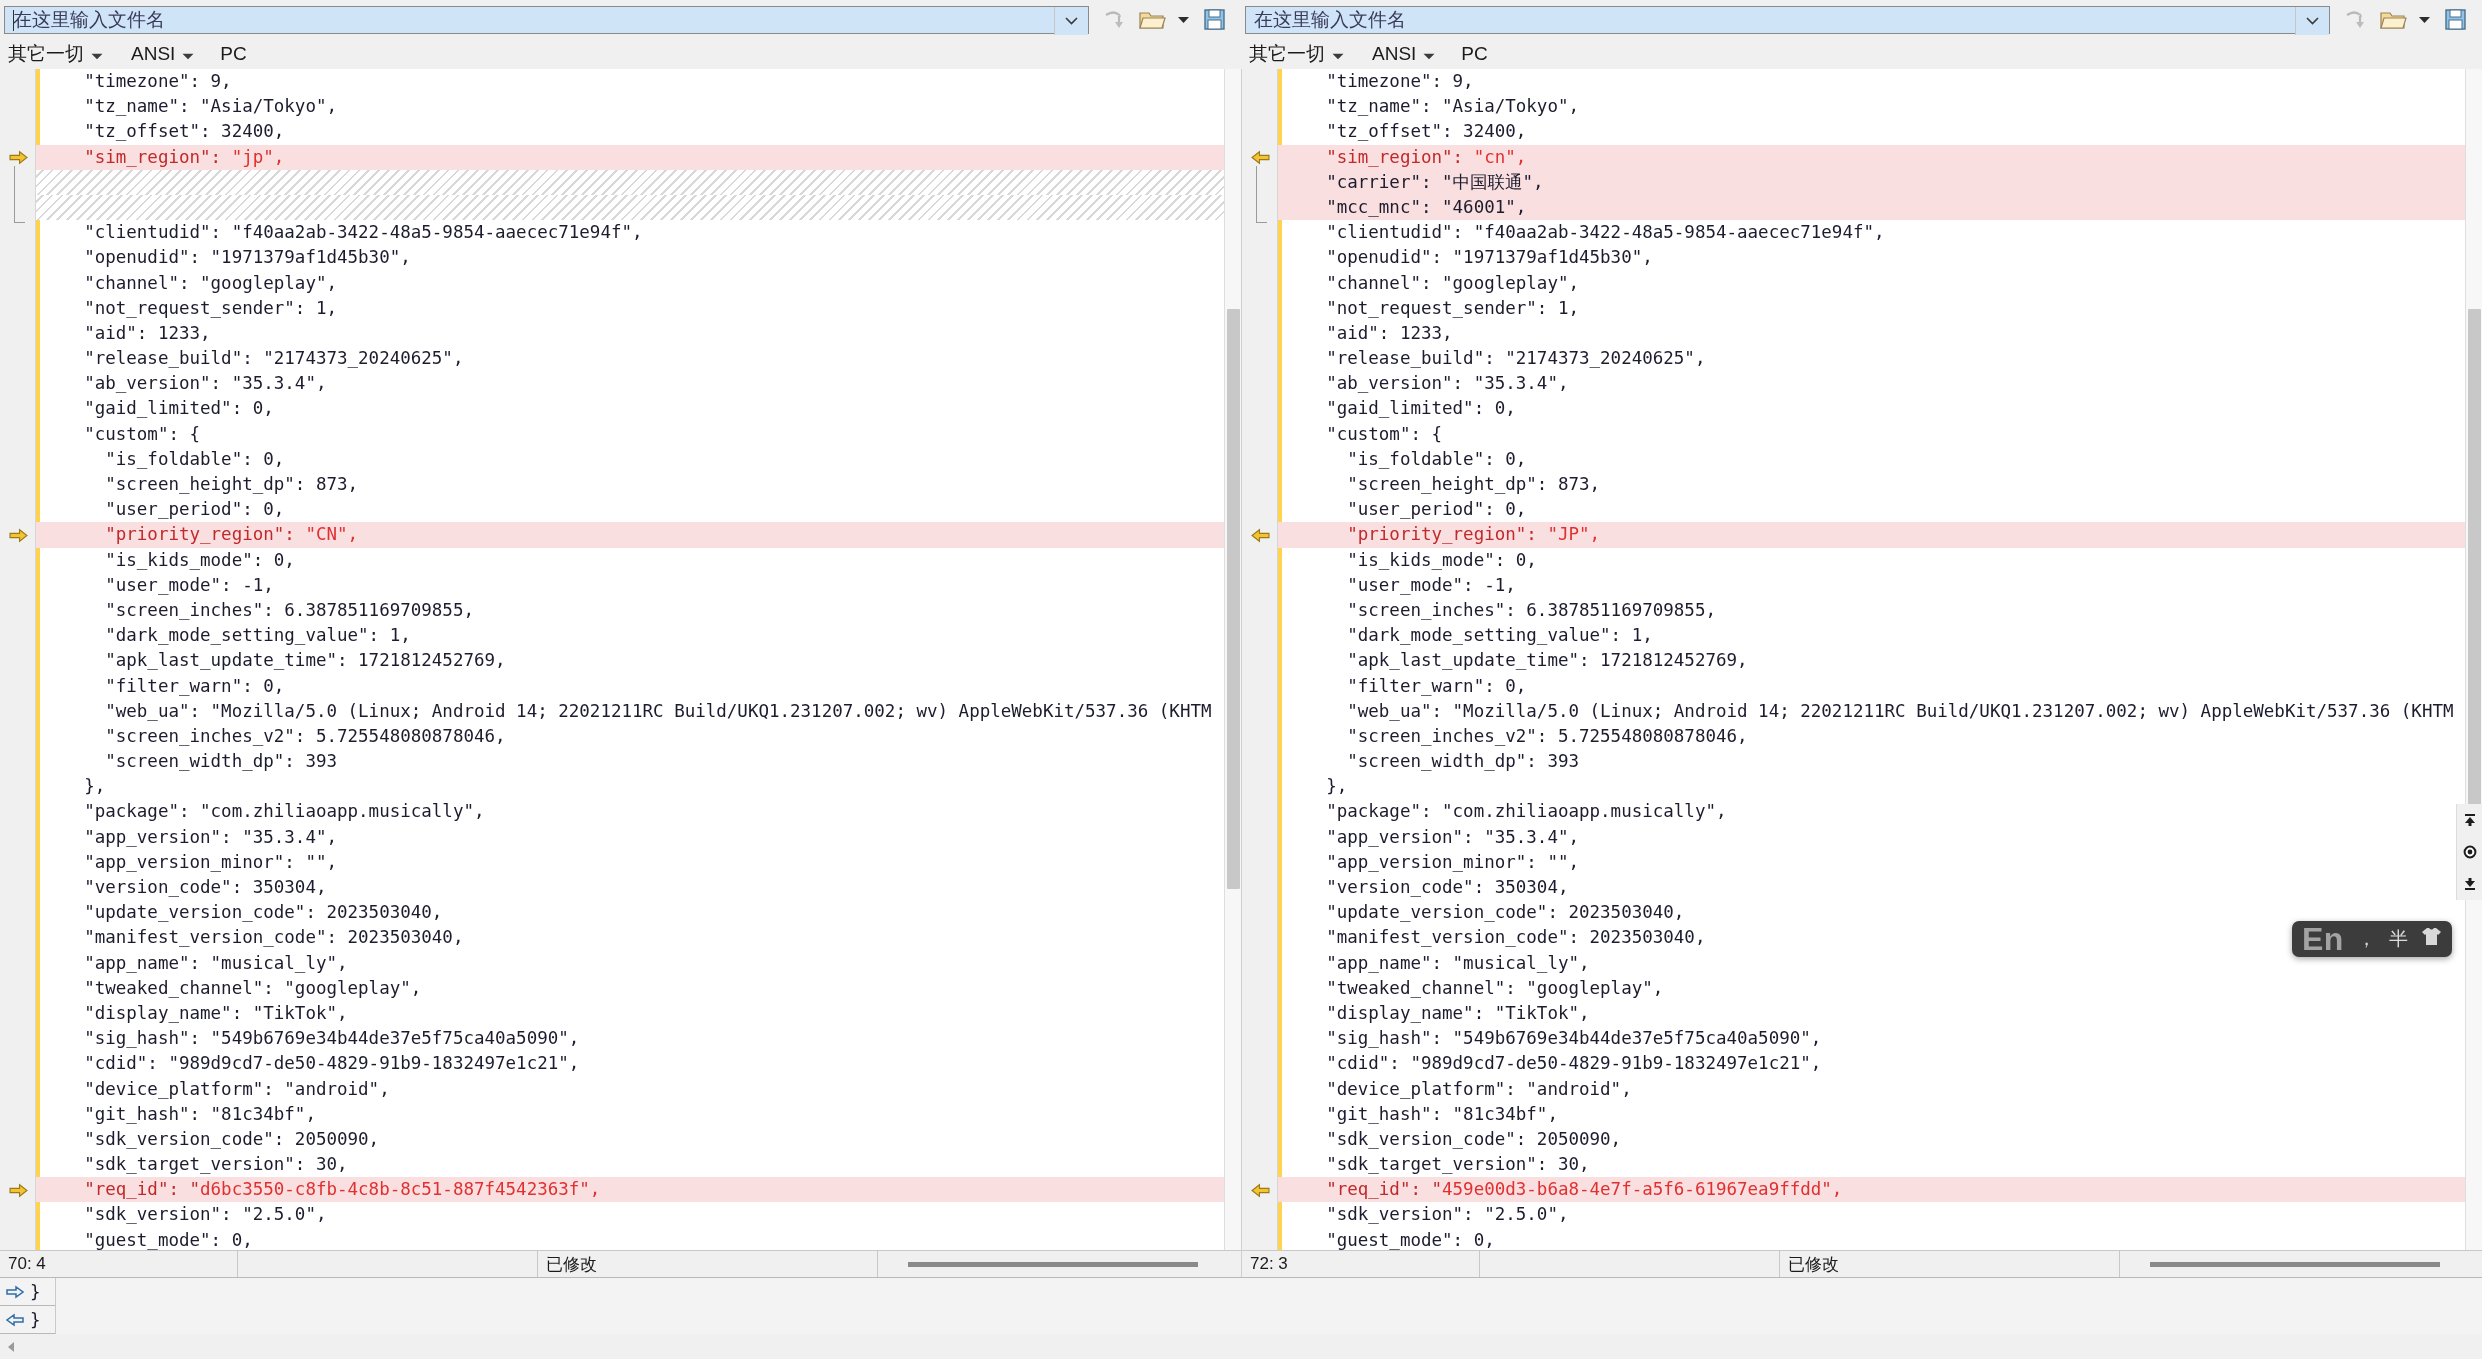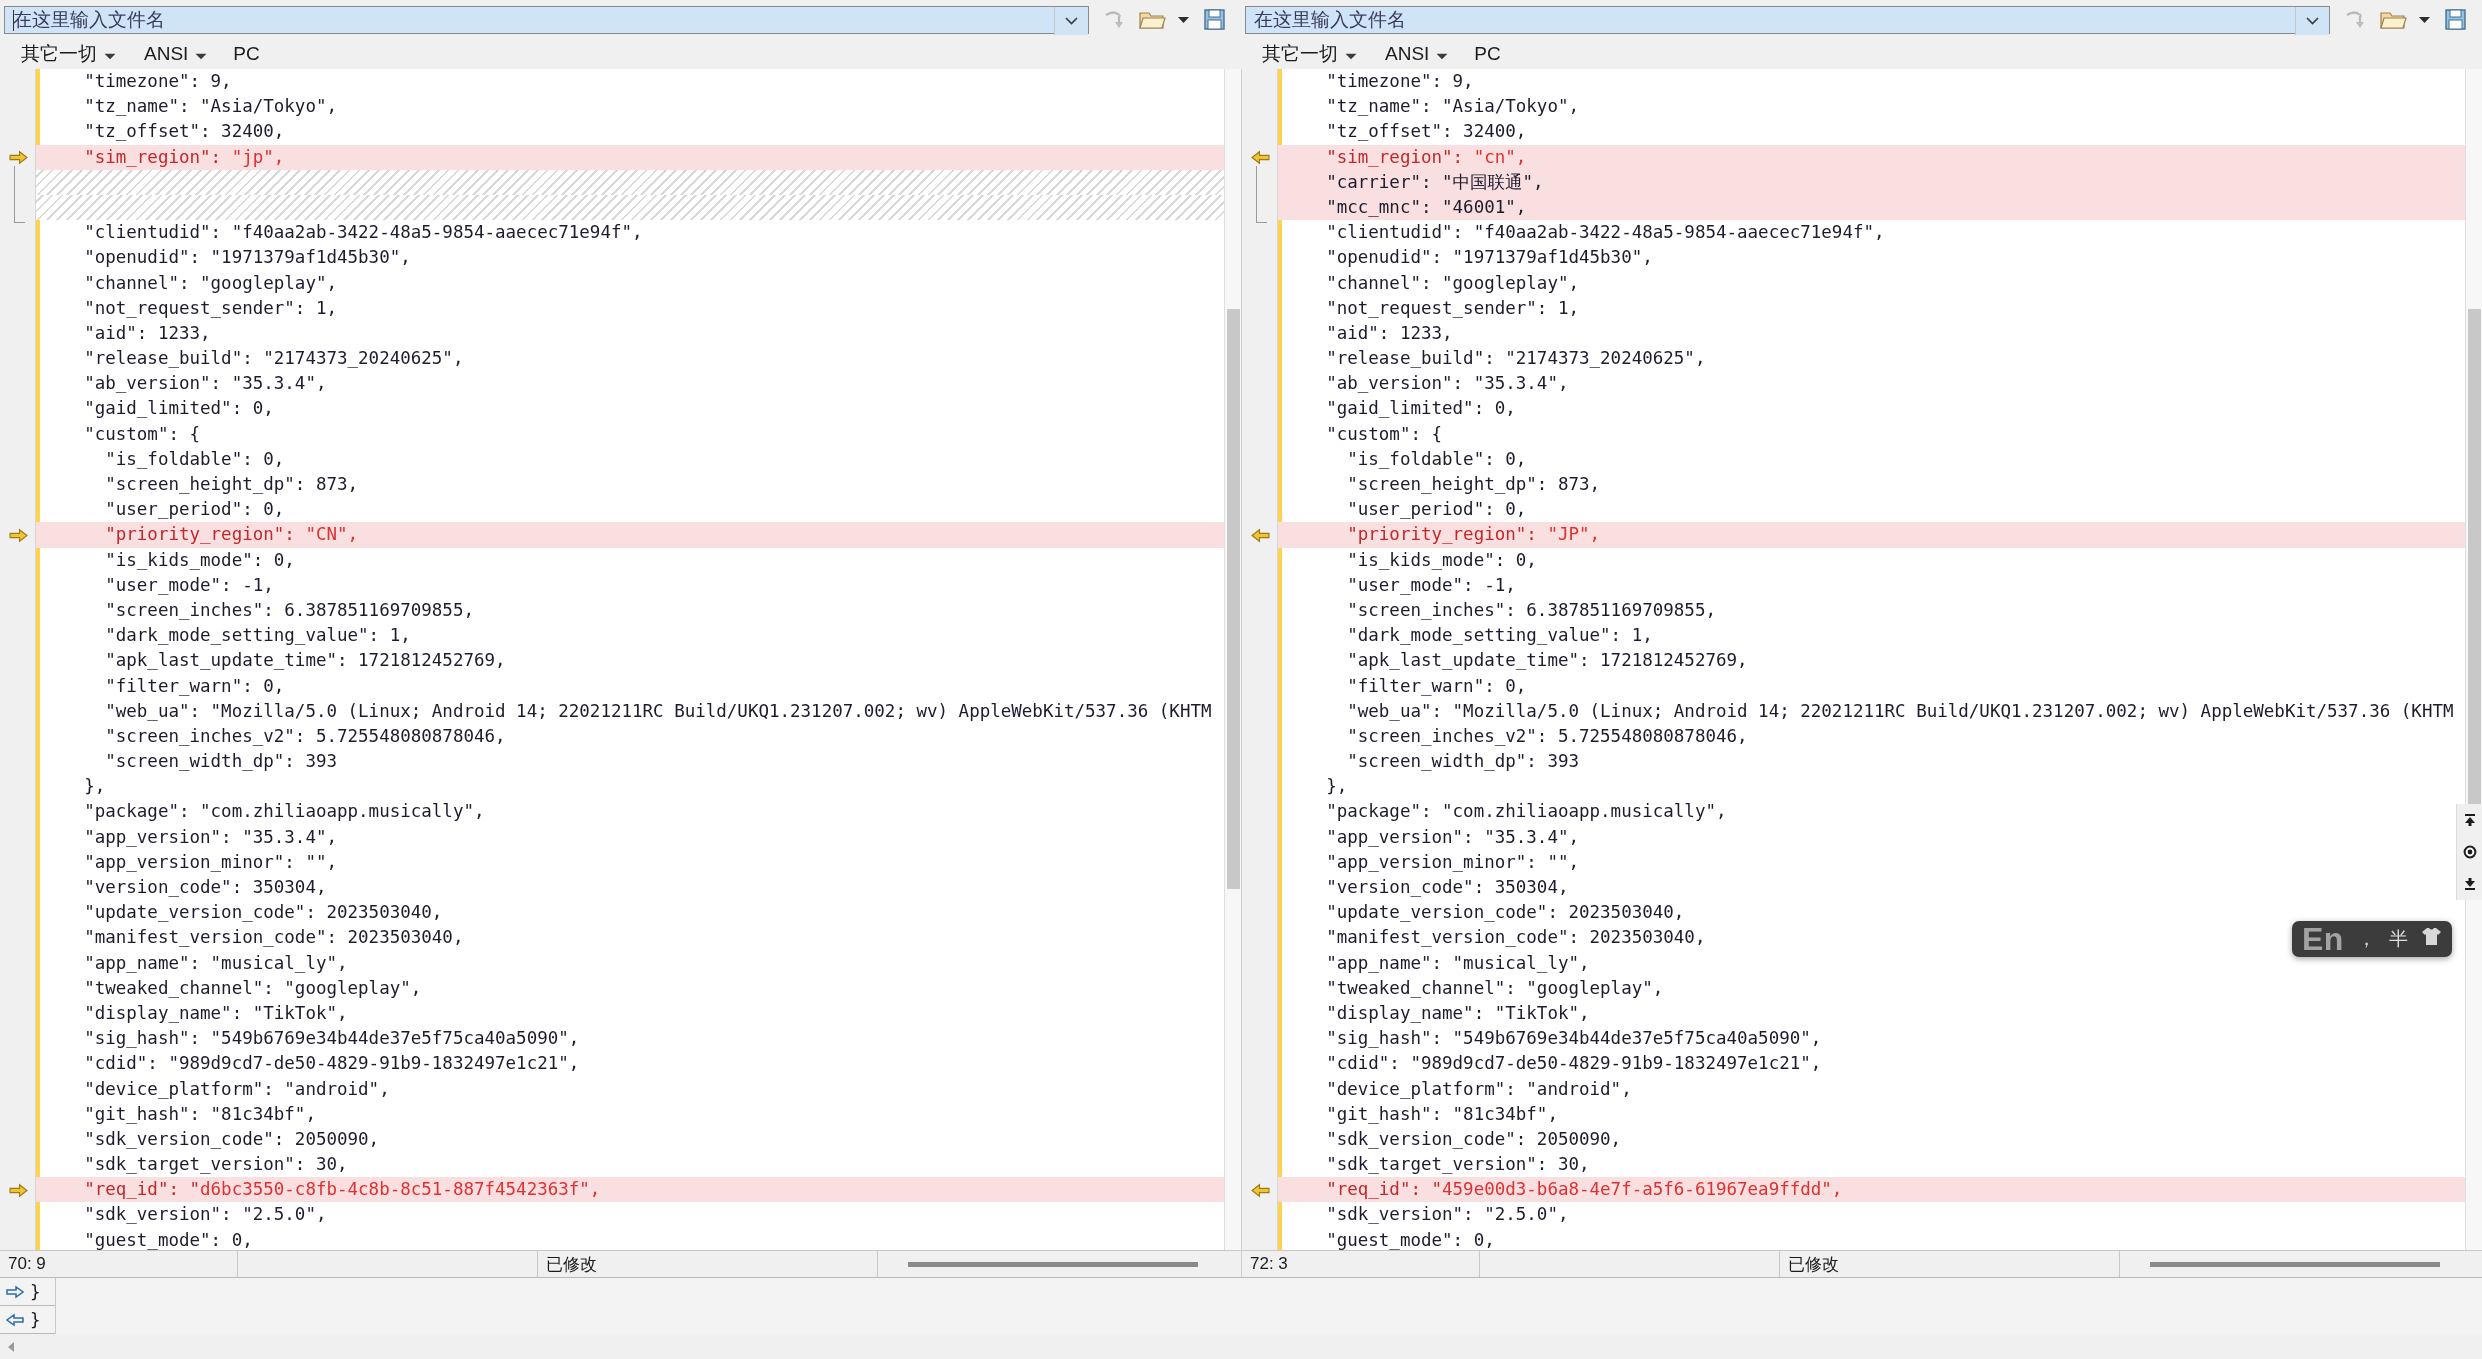--- a/index.html
+++ b/index.html
@@ -40,21 +40,21 @@
 
   .tbbtn{
     width:38px;height:32px;display:flex;align-items:center;justify-content:center;
     background:transparent;
   }
   .tbbtn.narrow{width:24px;}
   .tbsep{width:6px;}
 
   
   .tbrow2{display:flex;height:30px;align-items:center;}
-  .tb2half{display:flex;align-items:center;height:30px;margin-left:13px;}
+  .tb2half{display:flex;align-items:center;height:30px;}
   .tb2half.left{width:1241px;}
   .tb2item{
     display:flex;align-items:center;height:26px;padding:0 6px;
     font-size:19px;color:#1b1b1b;white-space:nowrap;
   }
   .tb2item .dd{margin-left:7px;}
 
   
   .panes{display:flex;flex:1;min-height:0;background:#ffffff;}
   .pane{
@@ -321,21 +321,21 @@
           </div>
         <div class="editor" id="left-editor">
           <div class="ybar" id="left-ybar" style="top: 0px; height: 1234.8px;"></div>
           <div class="lines" id="left-lines"><div class="ln">    "timezone": 9,</div><div class="ln">    "tz_name": "Asia/Tokyo",</div><div class="ln">    "tz_offset": 32400,</div><div class="ln diff"><span class="key">    "sim_region": </span><span class="val">"jp",</span></div><div class="ln hatch"></div><div class="ln hatch"></div><div class="ln">    "clientudid": "f40aa2ab-3422-48a5-9854-aaecec71e94f",</div><div class="ln">    "openudid": "1971379af1d45b30",</div><div class="ln">    "channel": "googleplay",</div><div class="ln">    "not_request_sender": 1,</div><div class="ln">    "aid": 1233,</div><div class="ln">    "release_build": "2174373_20240625",</div><div class="ln">    "ab_version": "35.3.4",</div><div class="ln">    "gaid_limited": 0,</div><div class="ln">    "custom": {</div><div class="ln">      "is_foldable": 0,</div><div class="ln">      "screen_height_dp": 873,</div><div class="ln">      "user_period": 0,</div><div class="ln diff"><span class="key">      "priority_region": </span><span class="val">"CN",</span></div><div class="ln">      "is_kids_mode": 0,</div><div class="ln">      "user_mode": -1,</div><div class="ln">      "screen_inches": 6.387851169709855,</div><div class="ln">      "dark_mode_setting_value": 1,</div><div class="ln">      "apk_last_update_time": 1721812452769,</div><div class="ln">      "filter_warn": 0,</div><div class="ln">      "web_ua": "Mozilla/5.0 (Linux; Android 14; 22021211RC Build/UKQ1.231207.002; wv) AppleWebKit/537.36 (KHTM</div><div class="ln">      "screen_inches_v2": 5.725548080878046,</div><div class="ln">      "screen_width_dp": 393</div><div class="ln">    },</div><div class="ln">    "package": "com.zhiliaoapp.musically",</div><div class="ln">    "app_version": "35.3.4",</div><div class="ln">    "app_version_minor": "",</div><div class="ln">    "version_code": 350304,</div><div class="ln">    "update_version_code": 2023503040,</div><div class="ln">    "manifest_version_code": 2023503040,</div><div class="ln">    "app_name": "musical_ly",</div><div class="ln">    "tweaked_channel": "googleplay",</div><div class="ln">    "display_name": "TikTok",</div><div class="ln">    "sig_hash": "549b6769e34b44de37e5f75ca40a5090",</div><div class="ln">    "cdid": "989d9cd7-de50-4829-91b9-1832497e1c21",</div><div class="ln">    "device_platform": "android",</div><div class="ln">    "git_hash": "81c34bf",</div><div class="ln">    "sdk_version_code": 2050090,</div><div class="ln">    "sdk_target_version": 30,</div><div class="ln diff"><span class="key">    "req_id": "</span><span class="val">d6bc3550-c8fb-4c8b-8c51-887f4542363f",</span></div><div class="ln">    "sdk_version": "2.5.0",</div><div class="ln">    "guest_mode": 0,</div></div>
         </div>
         <div class="vscroll">
           <div class="vthumb" style="top:240px;height:580px;"></div>
         </div>
       </div>
       <div class="statusbar">
-        <div class="scell pos">70: 9</div>
+        <div class="scell pos">70: 4</div>
         <div class="scell blank"></div>
         <div class="scell mod">已修改</div>
         <div class="scell prog">
           <div class="progline"></div>
         </div>
       </div>
     </div>
 
     <div class="pane">
       <div class="paneBody">

